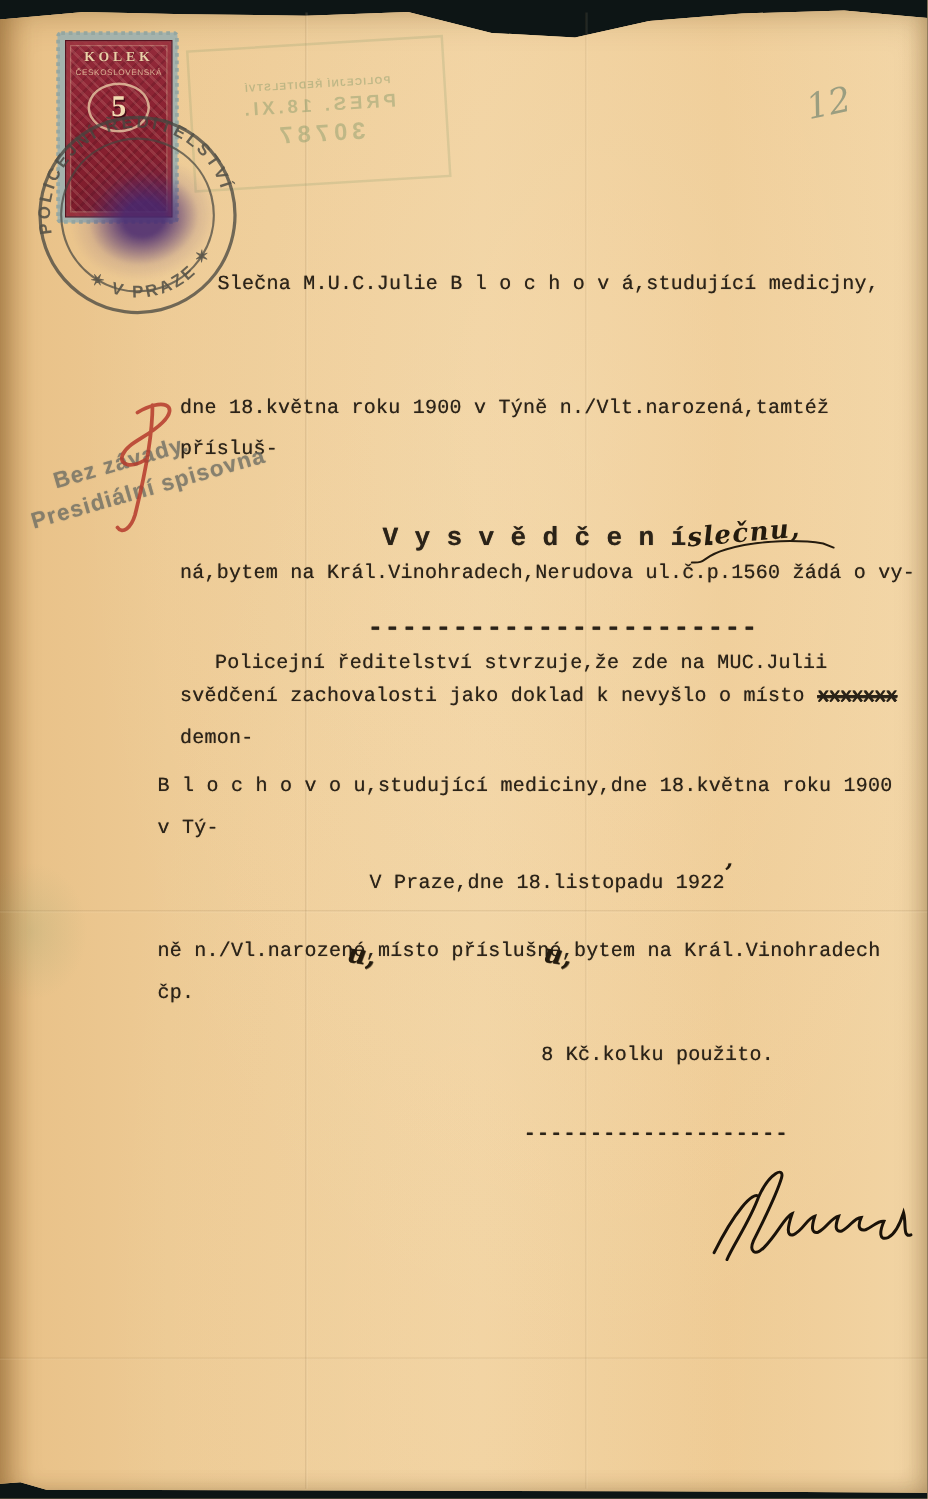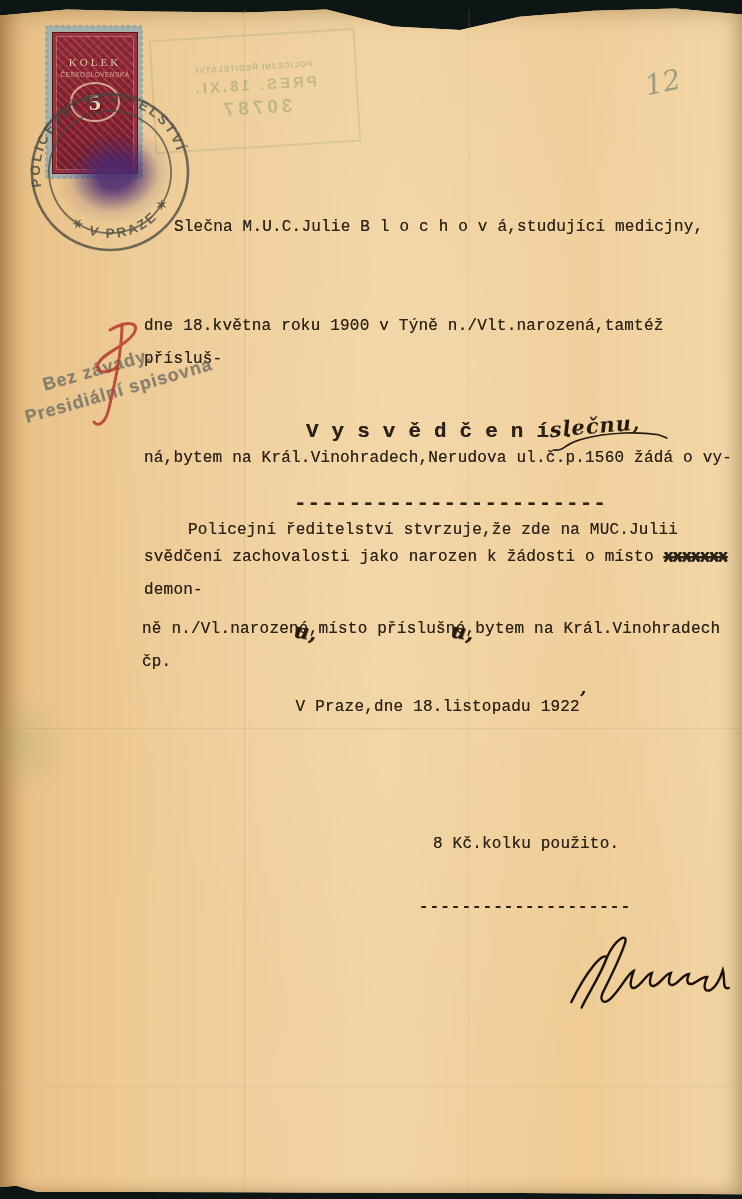--- a/index.html
+++ b/index.html
@@ -18,35 +18,35 @@
     clip-path:polygon(
       0 1.3%, 9% .8%, 20% .95%, 33% 1.05%, 44% .8%, 53% 2.2%, 62% 2.5%,
       70% 1.4%, 80% .9%, 91% .7%, 100% 1.2%,
       100% 99.6%, 70% 99.5%, 40% 99.45%, 5% 99.4%, 2.2% 98.9%, 0 99.0%);
     box-shadow:inset 10px 0 22px rgba(96,62,20,.25), inset -6px 0 16px rgba(120,85,40,.14), inset 0 14px 26px rgba(96,62,20,.22), inset 0 -8px 16px rgba(96,62,20,.16);
   }
   .crease{position:absolute;pointer-events:none;}
   .crease.v{top:10px;bottom:8px;width:2px;background:linear-gradient(90deg,rgba(110,75,30,.16),rgba(255,240,210,.18));}
   .crease.h{left:0;right:0;height:2px;background:linear-gradient(180deg,rgba(110,75,30,.14),rgba(255,240,210,.16));}
   .typed{position:absolute;color:#2b2318;font-size:16px;line-height:33px;letter-spacing:.2px;white-space:pre-wrap;text-shadow:0 0 .6px rgba(43,35,24,.75);}
-  .struck{font-weight:700;letter-spacing:-.5px;text-decoration:line-through 2px;text-shadow:.7px 0 0 currentColor,0 .5px 0 currentColor;}
+  .struck{font-weight:400;letter-spacing:-.5px;text-decoration:line-through 2px;text-shadow:.7px 0 0 currentColor,0 .5px 0 currentColor;}
   .dashes{font-weight:700;letter-spacing:1px;}
   .overwrap{position:relative;display:inline-block;}
   .ink-over{position:absolute;left:-5px;top:2px;font-family:"DejaVu Serif",serif;font-style:italic;font-weight:700;font-size:21px;color:#241b0e;transform:rotate(9deg);text-shadow:.5px .5px 0 rgba(36,27,14,.6);}
   .hand{font-family:"DejaVu Serif",serif;font-style:italic;font-weight:700;color:#241b0e;}
   
   .stamp-backing{position:absolute;left:46px;top:26px;width:96px;height:152px;background:#9fb2b0;opacity:.92;outline:3px dotted #8fa5a3;outline-offset:-2px;border-radius:3px;}
   .stamp-red{position:absolute;left:52px;top:32px;width:84px;height:140px;
     background:
       repeating-linear-gradient(45deg,rgba(255,205,185,.14) 0 2px,transparent 2px 6px),
       repeating-linear-gradient(-45deg,rgba(60,10,20,.18) 0 2px,transparent 2px 7px),
       linear-gradient(180deg,#932a3a 0,#8a2131 45%,#7c1c2b 100%);
     border:1px solid #57121f;box-shadow:inset 0 0 0 3px rgba(150,40,55,.8), inset 0 0 0 4px rgba(235,200,165,.35);
     color:#ecd0a8;text-align:center;}
-  .stamp-red .kolek{margin-top:23px;font-size:11px;font-weight:400;letter-spacing:3px;font-family:"Liberation Serif",serif;text-shadow:0 0 1px rgba(60,10,20,.8);}
+  .stamp-red .kolek{margin-top:7px;font-size:11px;font-weight:700;letter-spacing:3px;font-family:"Liberation Serif",serif;text-shadow:0 0 1px rgba(60,10,20,.8);}
   .stamp-red .country{font-size:6.5px;letter-spacing:.5px;opacity:.8;margin-top:3px;font-family:"Liberation Sans",sans-serif;}
   .stamp-red .oval{margin:4px auto 0;width:46px;height:36px;border:2px solid rgba(238,212,172,.75);border-radius:50%;display:flex;align-items:center;justify-content:center;}
   .stamp-red .oval span{font-size:24px;font-weight:800;font-family:"Liberation Serif",serif;color:#f2dab2;text-shadow:1px 1px 0 rgba(60,10,20,.9);}
   .ink-blob{position:absolute;left:56px;top:126px;width:118px;height:98px;border-radius:50%;transform:rotate(-12deg);
     background:radial-gradient(closest-side,rgba(72,40,112,.88) 0 28%,rgba(72,40,112,.45) 55%,rgba(72,40,112,.12) 75%,transparent);
     filter:blur(1px);}
   .round-stamp{position:absolute;left:22px;top:84px;width:176px;height:176px;transform:rotate(-14deg);opacity:.88;}
   
   .bleed-stamp{position:absolute;left:152px;top:34px;width:202px;height:110px;border:2px solid rgba(125,152,104,.55);
     transform:scaleX(-1) rotate(3.5deg);opacity:.38;color:#718f60;text-align:center;
@@ -106,21 +106,21 @@
     <textPath href="#arcBot" startOffset="50%" text-anchor="middle">✶ V PRAZE ✶</textPath>
   </text>
 </svg>
 
 <div class="pencil">12</div>
 
 <div class="typed" style="left:144px;top:145px;width:600px">
   <div><span style="display:inline-block;width:30px"></span><span>Slečna M.U.C.Julie B l o c h o v á,studující medicjny,</span></div>
   <div>dne 18.května roku 1900 v Týně n./Vlt.narozená,tamtéž přísluš-</div>
   <div>ná,bytem na Král.Vinohradech,Nerudova ul.č.p.1560 žádá o vy-</div>
-  <div><span>svědčení zachovalosti jako narozen k žádosti o místo </span><span class="struck">xxxxxxx</span><span> demon-</span></div>
+  <div><span>svědčení zachovalosti jako doklad k nevyšlo o místo </span><span class="struck">xxxxxxx</span><span> demon-</span></div>
 </div>
 
 <div class="clearance">
   <div class="c1">Bez závady.</div>
   <div class="c2">Presidiální spisovna</div>
 </div>
 <svg class="paraph" width="96" height="120" viewBox="0 0 96 120">
   <path d="M40,14 C60,2 74,8 60,22 C48,34 32,38 28,48 C25,57 36,58 46,52 M52,8 C52,34 46,64 38,96 C35,106 28,112 24,106" fill="none" stroke="#b5392c" stroke-width="3" stroke-linecap="round" opacity=".85"></path>
 </svg>
 
@@ -129,22 +129,23 @@
   <div class="dashes" style="margin-left:-12px">-----------------------</div>
 </div>
 
 <div class="insertion hand">
   <span class="txt">slečnu,</span>
   <svg width="120" height="16" viewBox="0 0 120 16">
     <path d="M2,12 C14,14 10,8 30,4 C60,-2 92,2 108,6 L116,10" fill="none" stroke="#241b0e" stroke-width="1.6" stroke-linecap="round"></path>
   </svg>
 </div>
 
-<div class="typed" style="left:142px;top:448px;width:600px">
+<div class="typed" style="left:126px;top:448px;width:600px">
   <div><span style="display:inline-block;width:46px"></span><span>Policejní ředitelství stvrzuje,že zde na MUC.Julii</span></div>
+  <div>B l o c h o v o u,studující mediciny,dne 18.května roku 1900 v Tý-</div>
   <div><span>ně n./Vl.narozen</span><span class="overwrap"><span>é</span><span class="ink-over">u,</span></span><span>,místo příslušn</span><span class="overwrap"><span>é</span><span class="ink-over">u,</span></span><span>,bytem na Král.Vinohradech čp.</span></div>
 </div>
 
 <div class="typed" style="left:142px;top:566px;width:600px">
 </div>
 
 <div class="typed" style="left:276px;top:655px">
   <span>V Praze,dne 18.listopadu 1922</span><span class="hand" style="font-size:18px;position:relative;top:-6px">’</span>
 </div>
 

